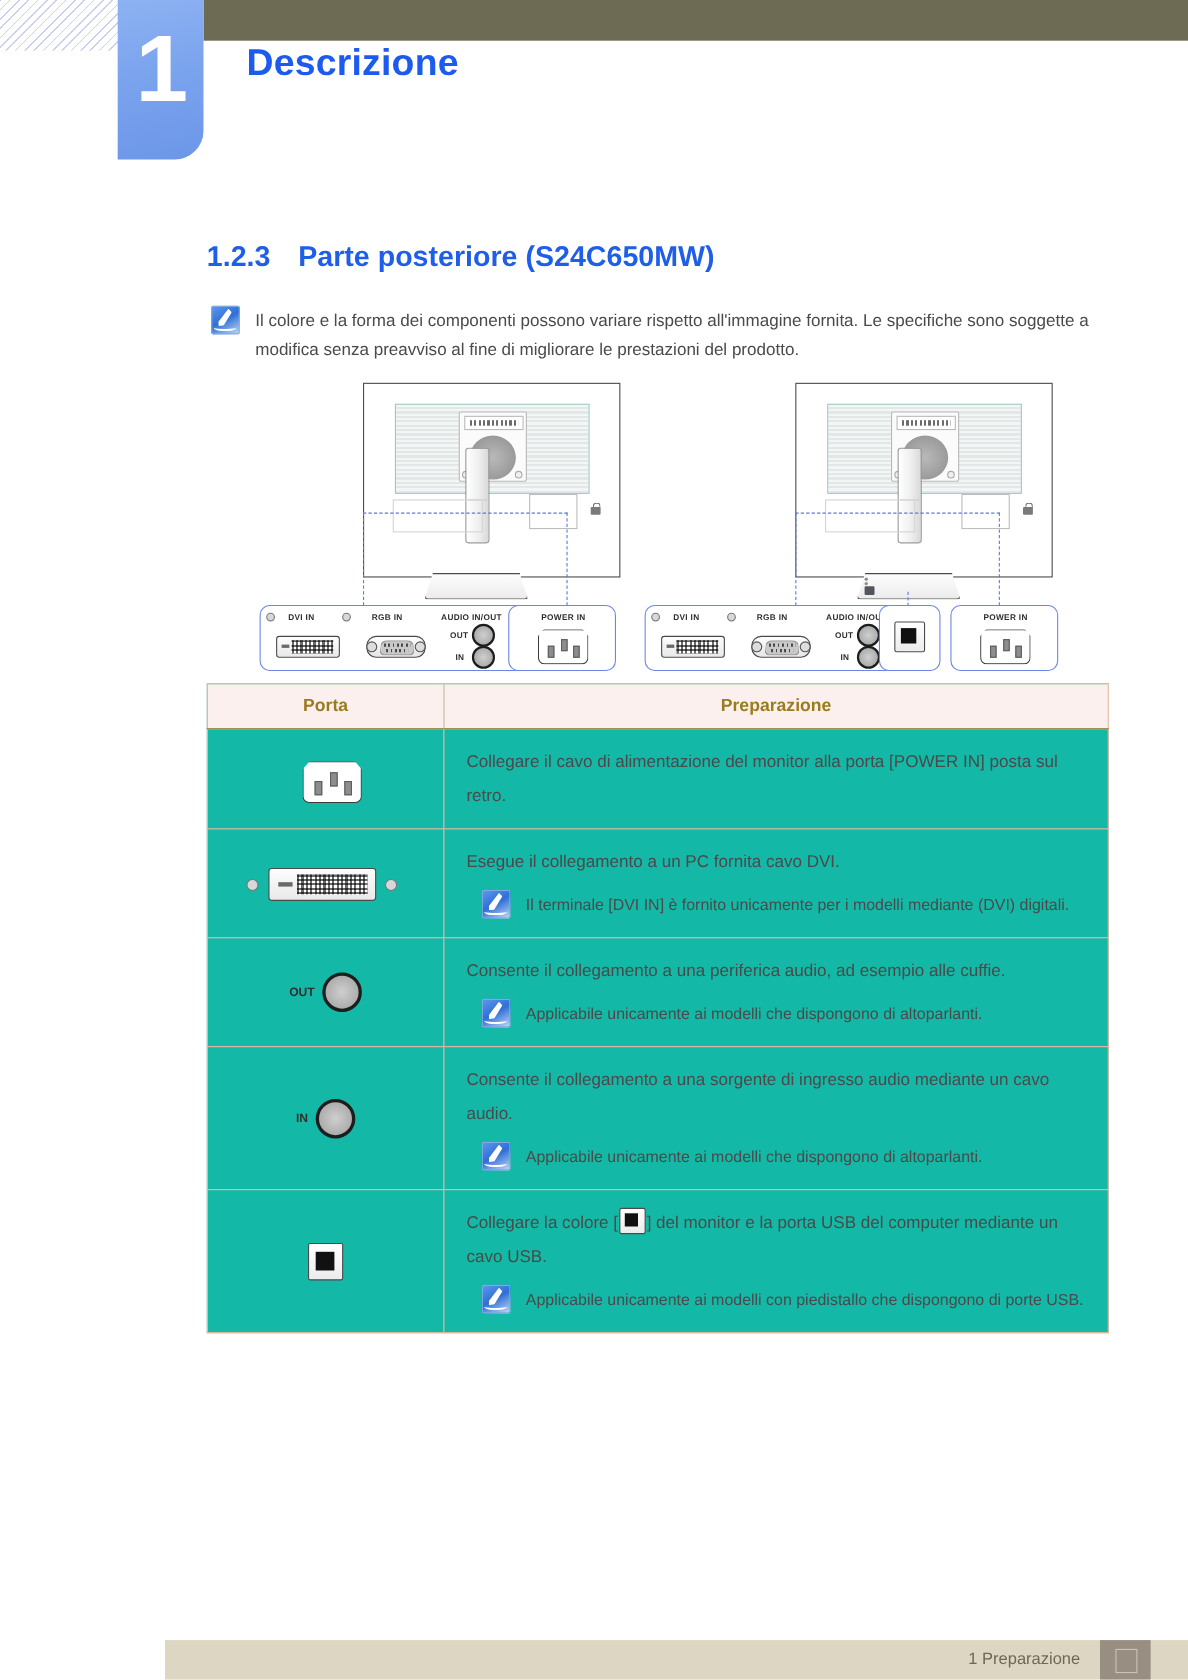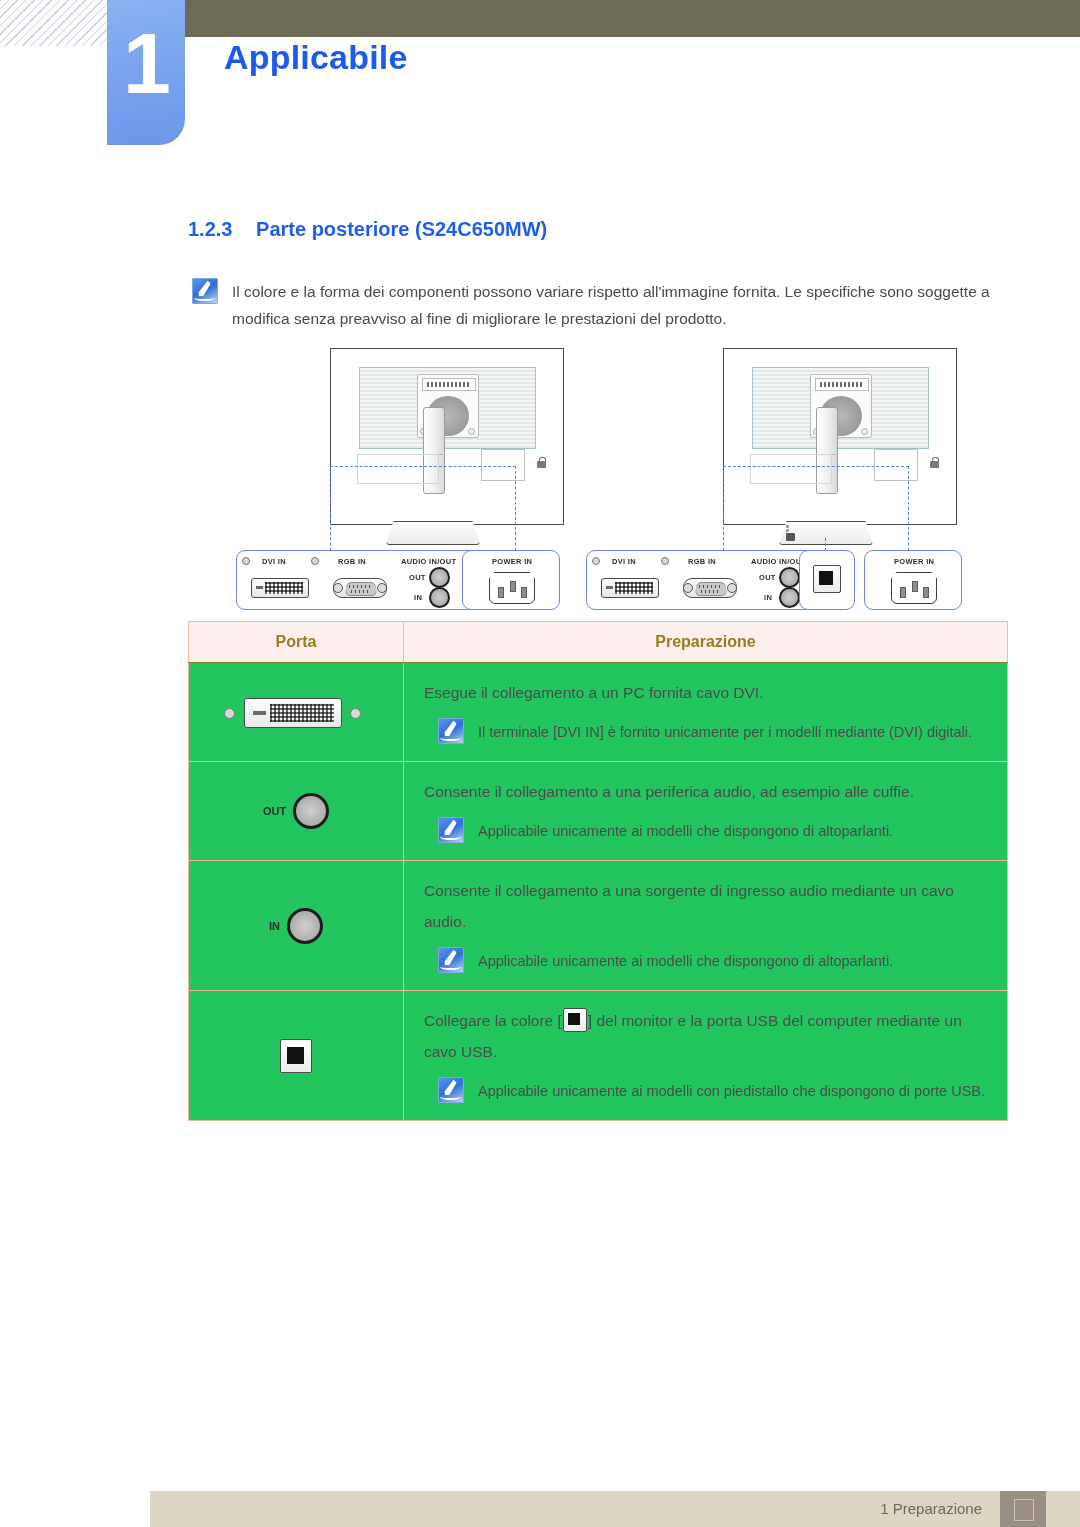--- a/index.html
+++ b/index.html
@@ -31,21 +31,21 @@
     letter-spacing:-2px;
   }
   .chapter-title{
     position:absolute;left:224px;top:38px;
     font-size:34px;font-weight:bold;color:#1d5bf0;letter-spacing:.2px;
   }
 
   
   .sec-head{
     position:absolute;left:188px;top:218px;
-    font-size:20px;font-weight:bold;color:#1f5fe8;
+    font-size:26px;font-weight:bold;color:#1f5fe8;
   }
   .sec-head .num{margin-right:18px;}
 
   
   .note-ic{
     display:inline-block;width:26px;height:26px;flex:0 0 26px;
     background:linear-gradient(150deg,#5f9bef 0%,#2f6fd6 48%,#c8dcf6 100%);
     border-radius:2px;position:relative;overflow:hidden;
     box-shadow:0 0 0 1px #7fa9e0 inset;
   }
@@ -152,21 +152,21 @@
   .pwr-port b.p2{left:20px;top:8px;width:4px;height:9px;}
   .pwr-port b.p3{left:31px;top:14px;width:4px;height:9px;}
 
   .usb-port{position:absolute;width:26px;height:26px;border:1.5px solid #4a4a4a;
      border-radius:2px;background:linear-gradient(#fff,#ececec);}
   .usb-port i{position:absolute;left:5px;top:5px;width:14px;height:14px;
      background:#111;}
 
   
   .tbl{position:absolute;left:188px;top:621px;width:820px;
-       border:1.6px solid #8a7a32;border-collapse:collapse;background:#22c55e;}
+       border:1.6px solid #8a7a32;border-collapse:collapse;background:#14b8a6;}
   .tbl td,.tbl th{border:1px solid #f0b9a0;vertical-align:middle;}
   .tbl thead th{background:#fcf0ee;color:#9a7b20;font-size:16px;font-weight:bold;
        padding:11px 0;border-bottom:1.6px solid #8a7a32;}
   .col-port{width:214px;}
   .cell-desc{padding:14px 18px 14px 20px;font-size:15.5px;line-height:31px;color:#4a4a4a;}
   .subnote{display:flex;gap:14px;align-items:flex-start;margin-top:10px;padding-left:14px;}
   .subnote .txt{font-size:14.5px;line-height:29px;color:#4a4a4a;}
   .ic-wrap{position:relative;height:64px;}
 
   .inline-usb{display:inline-block;width:22px;height:22px;border:1.5px solid #4a4a4a;
@@ -184,21 +184,21 @@
      border:1.4px solid #cbc4b8;}
 </style>
 </head>
 <body>
 
 <div class="hatch"></div>
 <div class="olive-bar"></div>
 <div class="chapter-tab">
   <div class="chapter-num">1</div>
 </div>
-<div class="chapter-title">Applicabile</div>
+<div class="chapter-title">Descrizione</div>
 
 <div class="sec-head">
   <span class="num">1.2.3</span>
   <span>Parte posteriore (S24C650MW)</span>
 </div>
 
 <div class="note-top">
   <span class="note-ic"></span>
   <span class="txt">Il colore e la forma dei componenti possono variare rispetto all'immagine fornita. Le specifiche sono soggette a modifica senza preavviso al fine di migliorare le prestazioni del prodotto.</span>
 </div>
@@ -333,20 +333,32 @@
 
 <table class="tbl">
   <thead>
     <tr>
       <th class="col-port">Porta</th>
       <th>Preparazione</th>
     </tr>
   </thead>
   <tbody>
 
+    <tr>
+      <td>
+        <div class="ic-wrap">
+          <div class="pwr-port" style="left:85px;top:16px;width:52px;height:36px;">
+            <b class="p1" style="left:10px;top:17px;width:5px;height:11px;"></b>
+            <b class="p2" style="left:24px;top:9px;width:5px;height:11px;"></b>
+            <b class="p3" style="left:37px;top:17px;width:5px;height:11px;"></b>
+          </div>
+        </div>
+      </td>
+      <td class="cell-desc">Collegare il cavo di alimentazione del monitor alla porta [POWER IN] posta sul retro.</td>
+    </tr>
 
 
     <tr>
       <td>
         <div class="ic-wrap" style="height:60px;">
           <div class="dvi-port" style="left:54px;top:16px;width:96px;height:28px;">
             <div class="flat" style="left:8px;top:12px;width:13px;height:4px;"></div>
             <div class="pins" style="left:25px;top:5px;width:64px;height:18px;"></div>
           </div>
           <div class="dvi-s" style="left:34px;top:26px;width:9px;height:9px;"></div>

